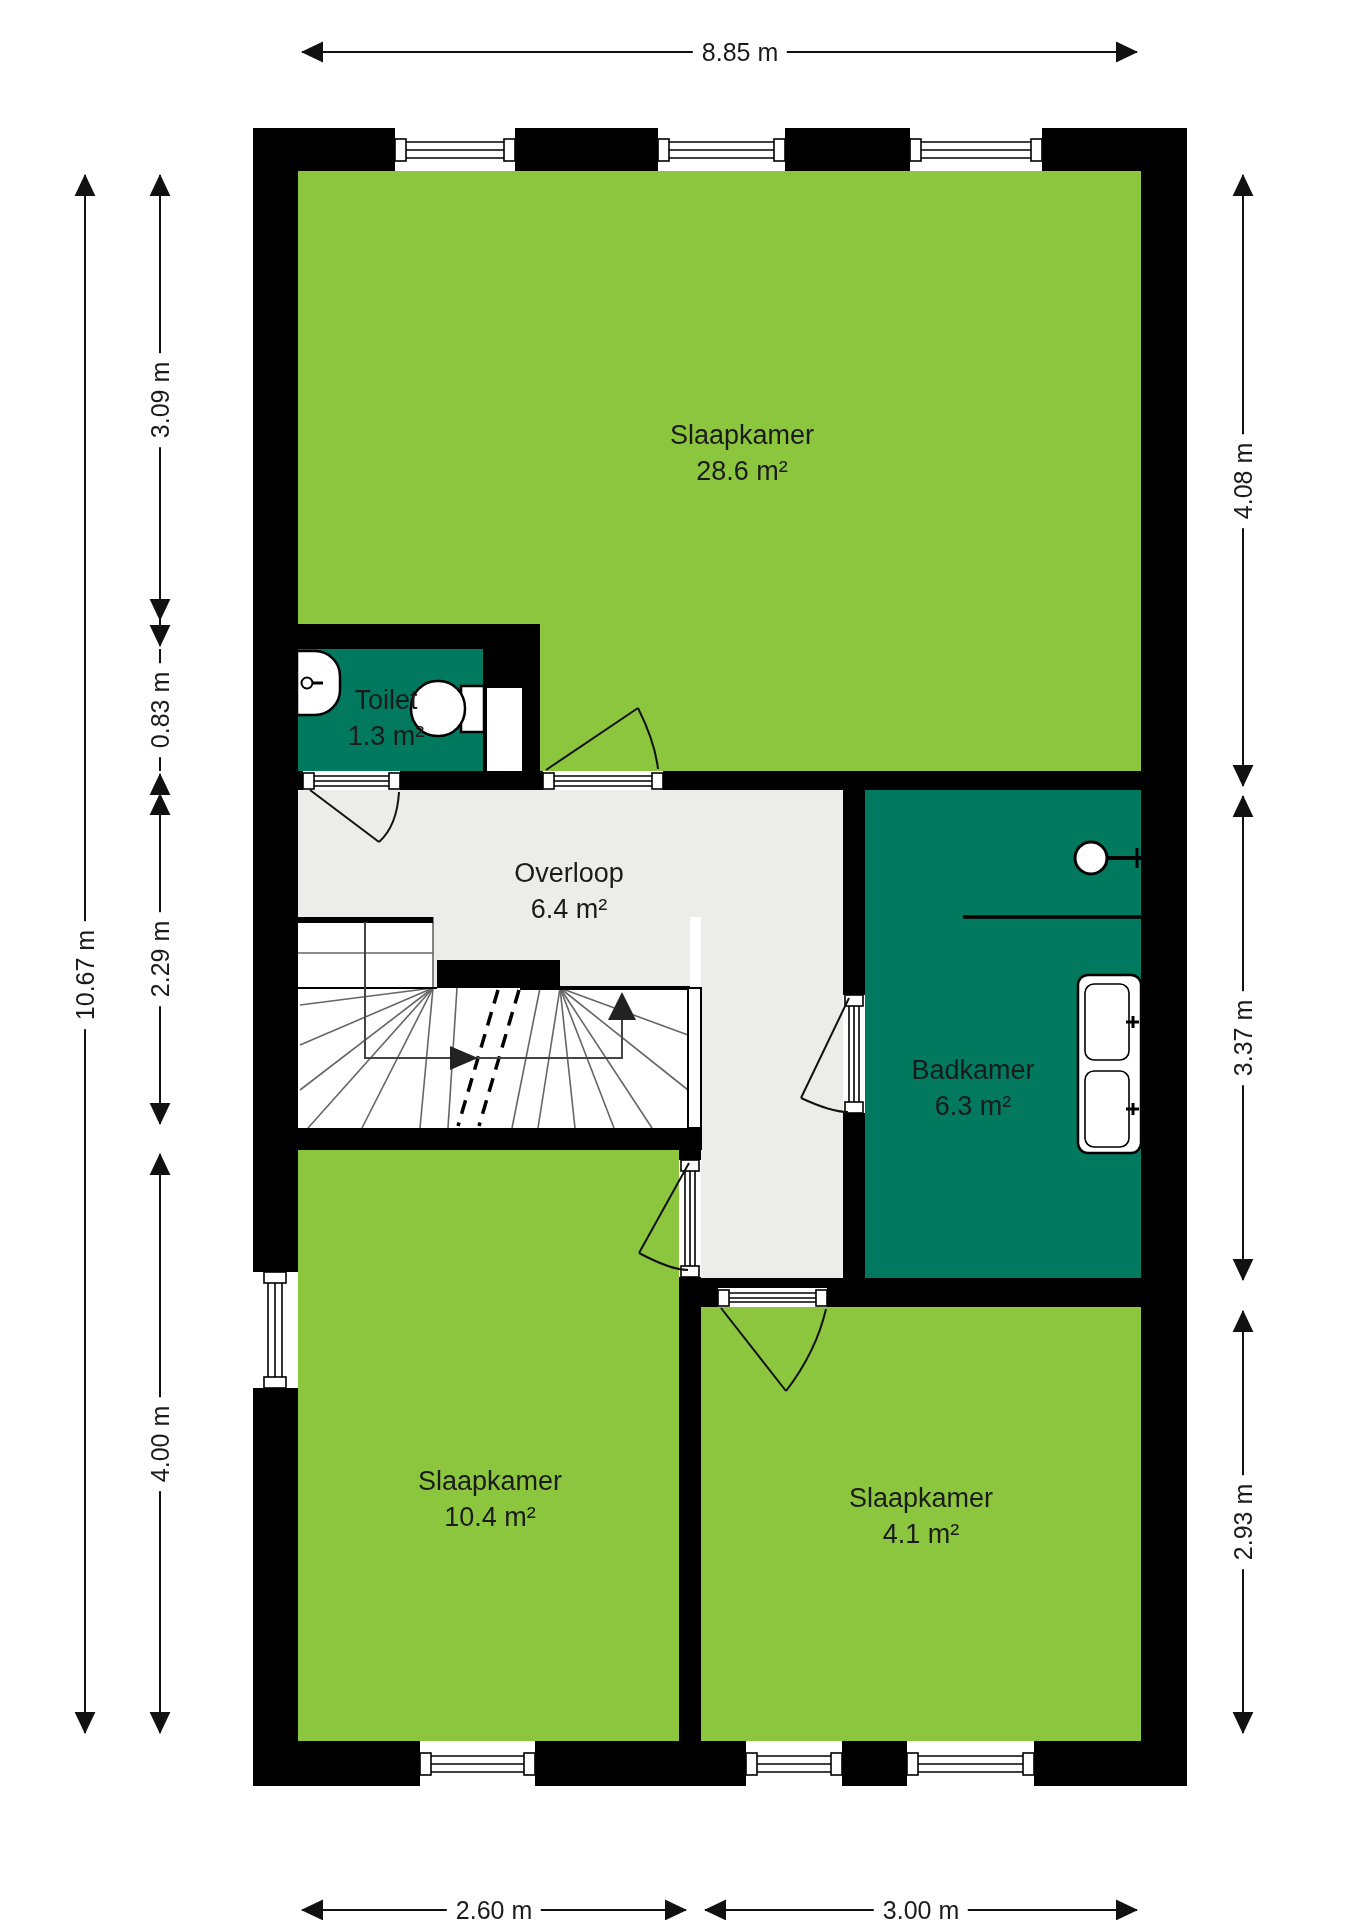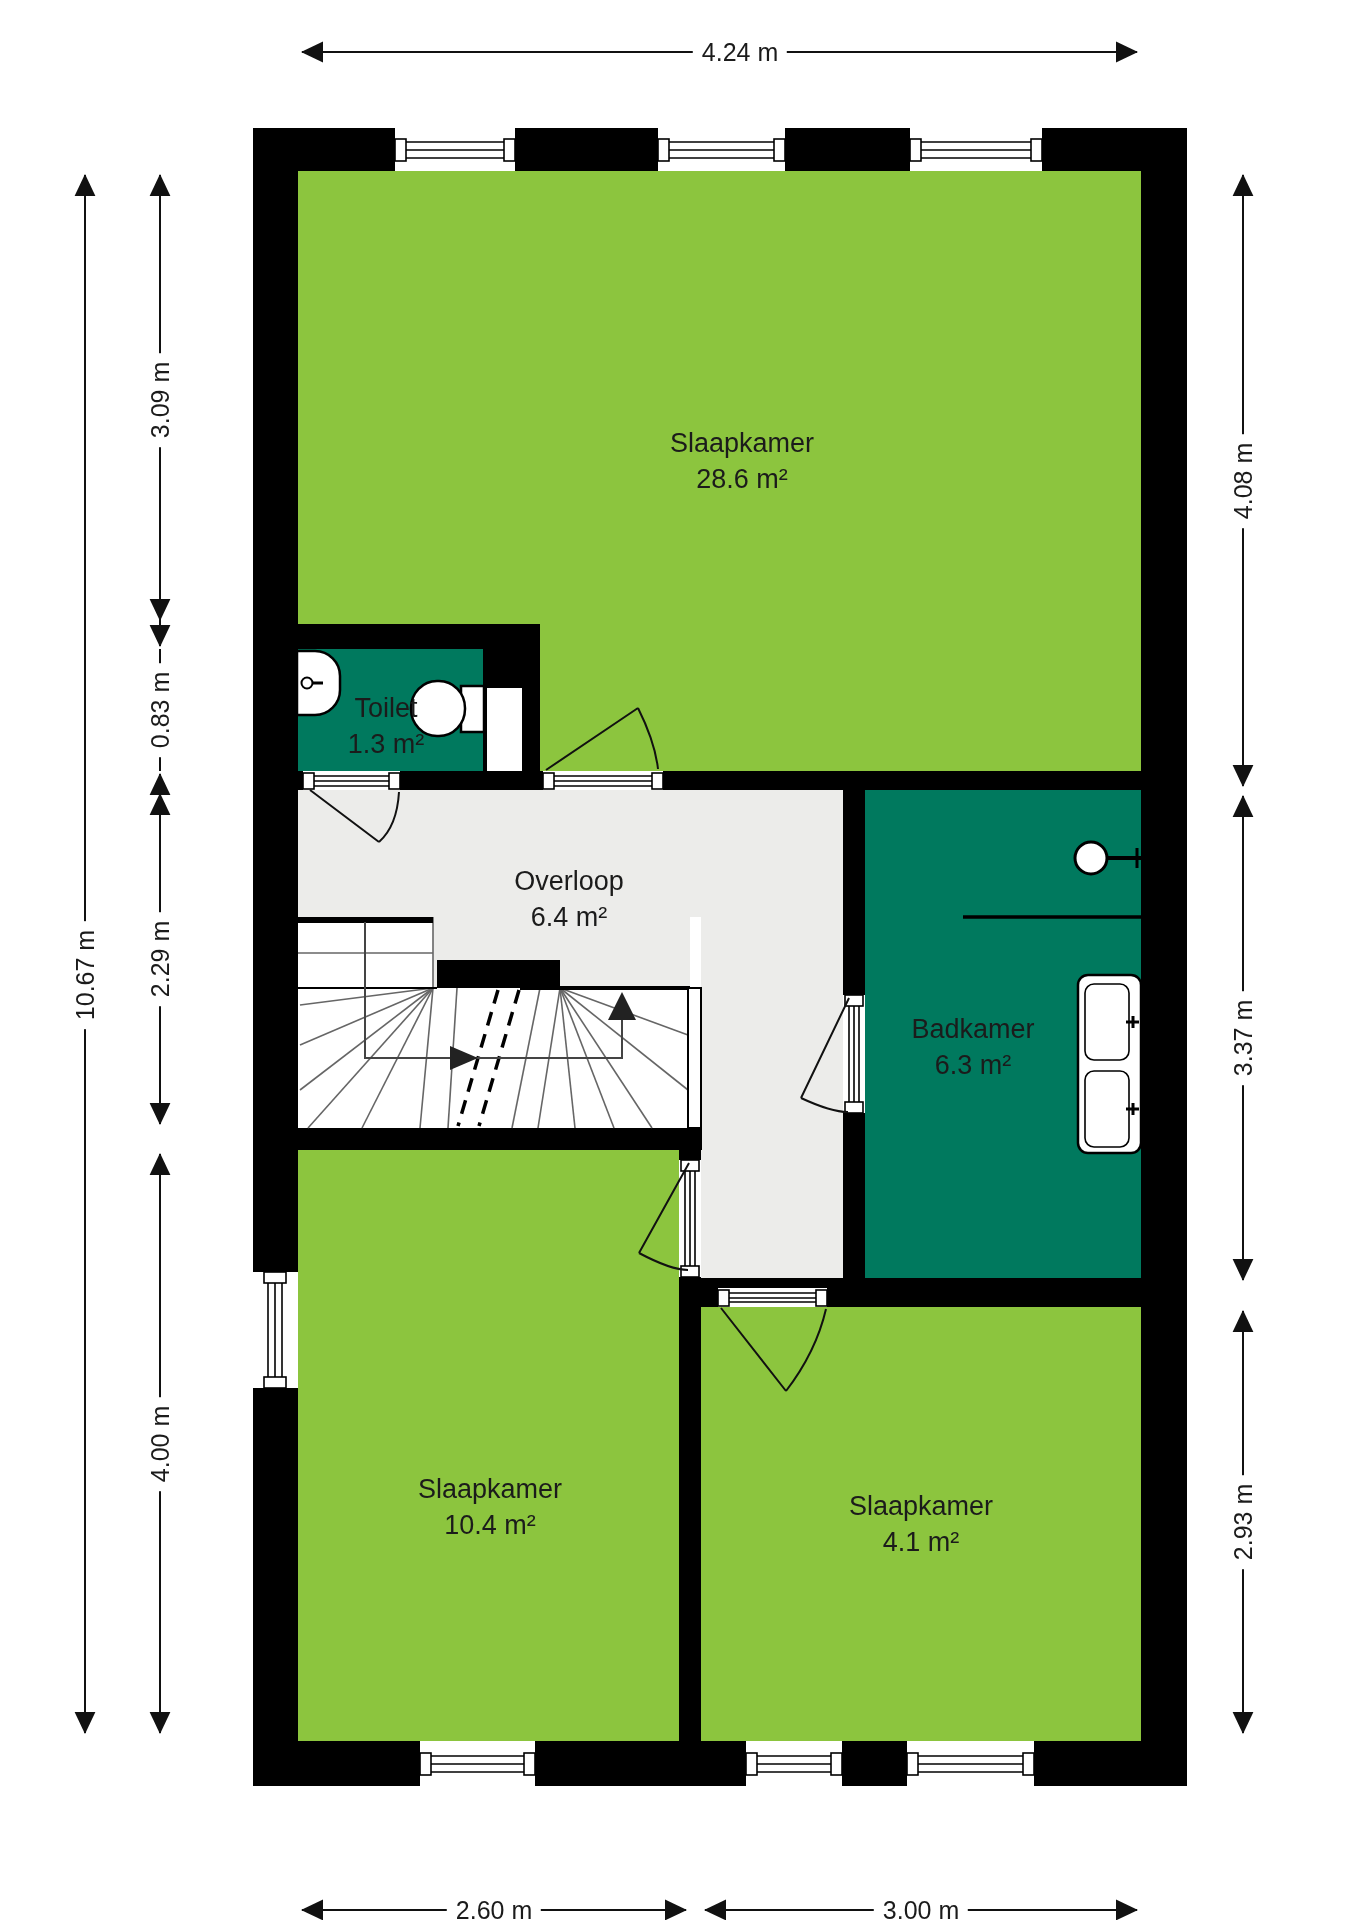--- a/index.html
+++ b/index.html
@@ -5,21 +5,21 @@
   html,body{margin:0;padding:0;background:#fff;}
   .canvas{
     position:relative;width:1358px;height:1920px;background:#fff;overflow:hidden;
     font-family:"Liberation Sans", sans-serif;
   }
   .plan-svg{position:absolute;left:0;top:0;}
   .lbl{
     position:absolute;transform:translate(-50%,-50%);
     text-align:center;color:#1b1b1b;line-height:1.32;white-space:nowrap;
   }
-  .room-lbl{font-size:27px;margin-top:8px;}
+  .room-lbl{font-size:27px;}
   .dim{font-size:25px;background:#fff;padding:0 9px;}
   .vdim{transform:translate(-50%,-50%) rotate(-90deg);}
 </style>
 </head>
 <body>
 
 <div class="canvas">
 
   <svg class="plan-svg" width="1358" height="1920" viewBox="0 0 1358 1920">
     <defs>
@@ -274,34 +274,34 @@
     <div>28.6 m²</div>
   </div>
   <div class="lbl room-lbl" style="left:386px;top:719px">
     <div>Toilet</div>
     <div>1.3 m²</div>
   </div>
   <div class="lbl room-lbl" style="left:569px;top:892px">
     <div>Overloop</div>
     <div>6.4 m²</div>
   </div>
-  <div class="lbl room-lbl" style="left:973px;top:1040px">
+  <div class="lbl room-lbl" style="left:973px;top:1089px">
     <div>Badkamer</div>
     <div>6.3 m²</div>
   </div>
   <div class="lbl room-lbl" style="left:490px;top:1500px">
     <div>Slaapkamer</div>
     <div>10.4 m²</div>
   </div>
   <div class="lbl room-lbl" style="left:921px;top:1517px">
     <div>Slaapkamer</div>
     <div>4.1 m²</div>
   </div>
 
-  <div class="lbl dim" style="left:740px;top:52px">4.24 m</div>
+  <div class="lbl dim" style="left:740px;top:52px">8.85 m</div>
   <div class="lbl dim vdim" style="left:85px;top:975px">10.67 m</div>
   <div class="lbl dim vdim" style="left:160px;top:400px">3.09 m</div>
   <div class="lbl dim vdim" style="left:160px;top:710px">0.83 m</div>
   <div class="lbl dim vdim" style="left:160px;top:959px">2.29 m</div>
   <div class="lbl dim vdim" style="left:160px;top:1444px">4.00 m</div>
   <div class="lbl dim vdim" style="left:1243px;top:481px">4.08 m</div>
   <div class="lbl dim vdim" style="left:1243px;top:1038px">3.37 m</div>
   <div class="lbl dim vdim" style="left:1243px;top:1522px">2.93 m</div>
   <div class="lbl dim" style="left:494px;top:1910px">2.60 m</div>
   <div class="lbl dim" style="left:921px;top:1910px">3.00 m</div>

